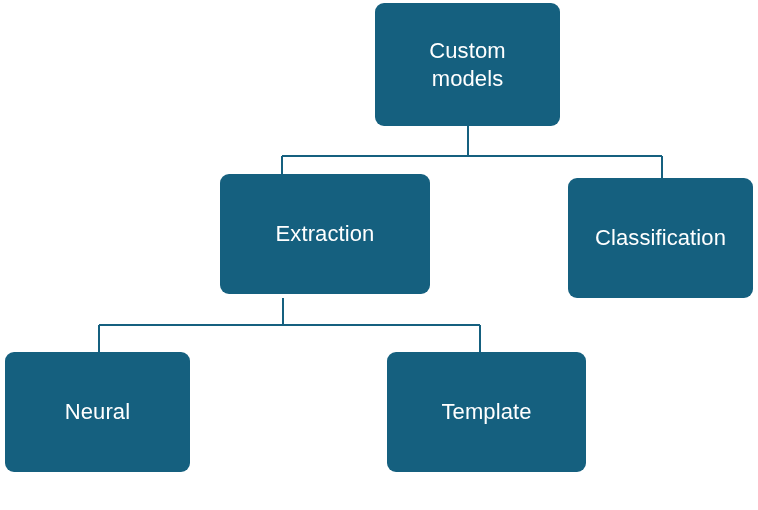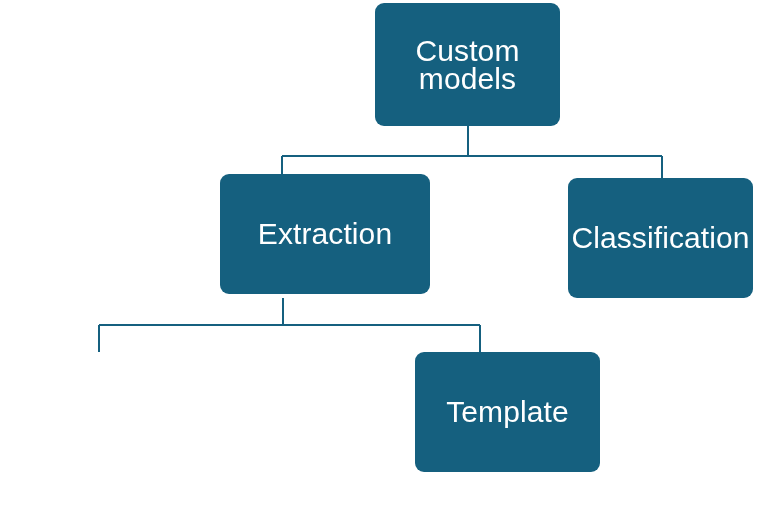--- a/index.html
+++ b/index.html
@@ -30,21 +30,21 @@
   .node {
     position: absolute;
     box-sizing: border-box;
     background: #15607f;
     border-radius: 9px;
     display: flex;
     align-items: center;
     justify-content: center;
     text-align: center;
     color: #ffffff;
-    font-size: 30px;
+    font-size: 22px;
     line-height: 28px;
     font-weight: 400;
     letter-spacing: 0.1px;
     padding: 4px 8px;
     white-space: pre-line;
   }
   .node-label {
     display: block;
     white-space: pre-line;
   }
@@ -73,23 +73,22 @@
   
   .node-neural {
     left: 5px;
     top: 352px;
     width: 185px;
     height: 120px;
   }
   .node-template {
     left: 387px;
     top: 352px;
-    width: 185px;
+    width: 199px;
     height: 120px;
-    margin-left: 28px;
   }
 </style>
 </head>
 <body>
 
 <div id="diagram">
 
   <svg id="connectors" width="758" height="510" viewBox="0 0 758 510" xmlns="http://www.w3.org/2000/svg">
     <g fill="none" stroke="#15607f" stroke-width="2" shape-rendering="crispEdges">
 
@@ -111,18 +110,21 @@
   </div>
 
   <div class="node node-extraction">
     <span class="node-label">Extraction</span>
   </div>
 
   <div class="node node-classification">
     <span class="node-label">Classification</span>
   </div>
 
+  <div class="node node-neural">
+    <span class="node-label">Neural</span>
+  </div>
 
   <div class="node node-template">
     <span class="node-label">Template</span>
   </div>
 
 </div>
 
 </body></html>

